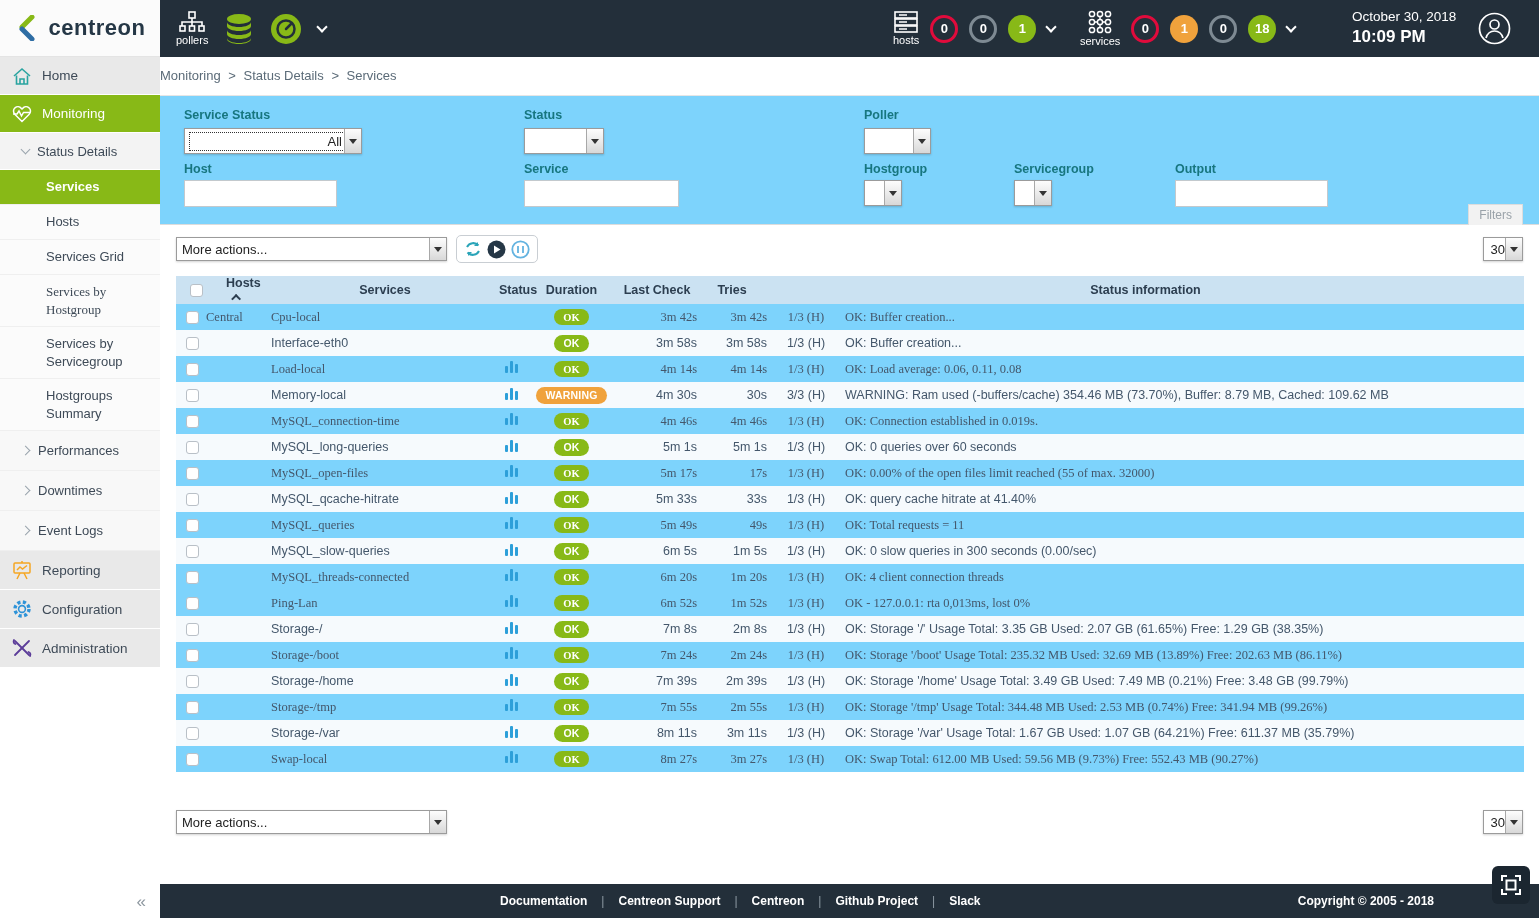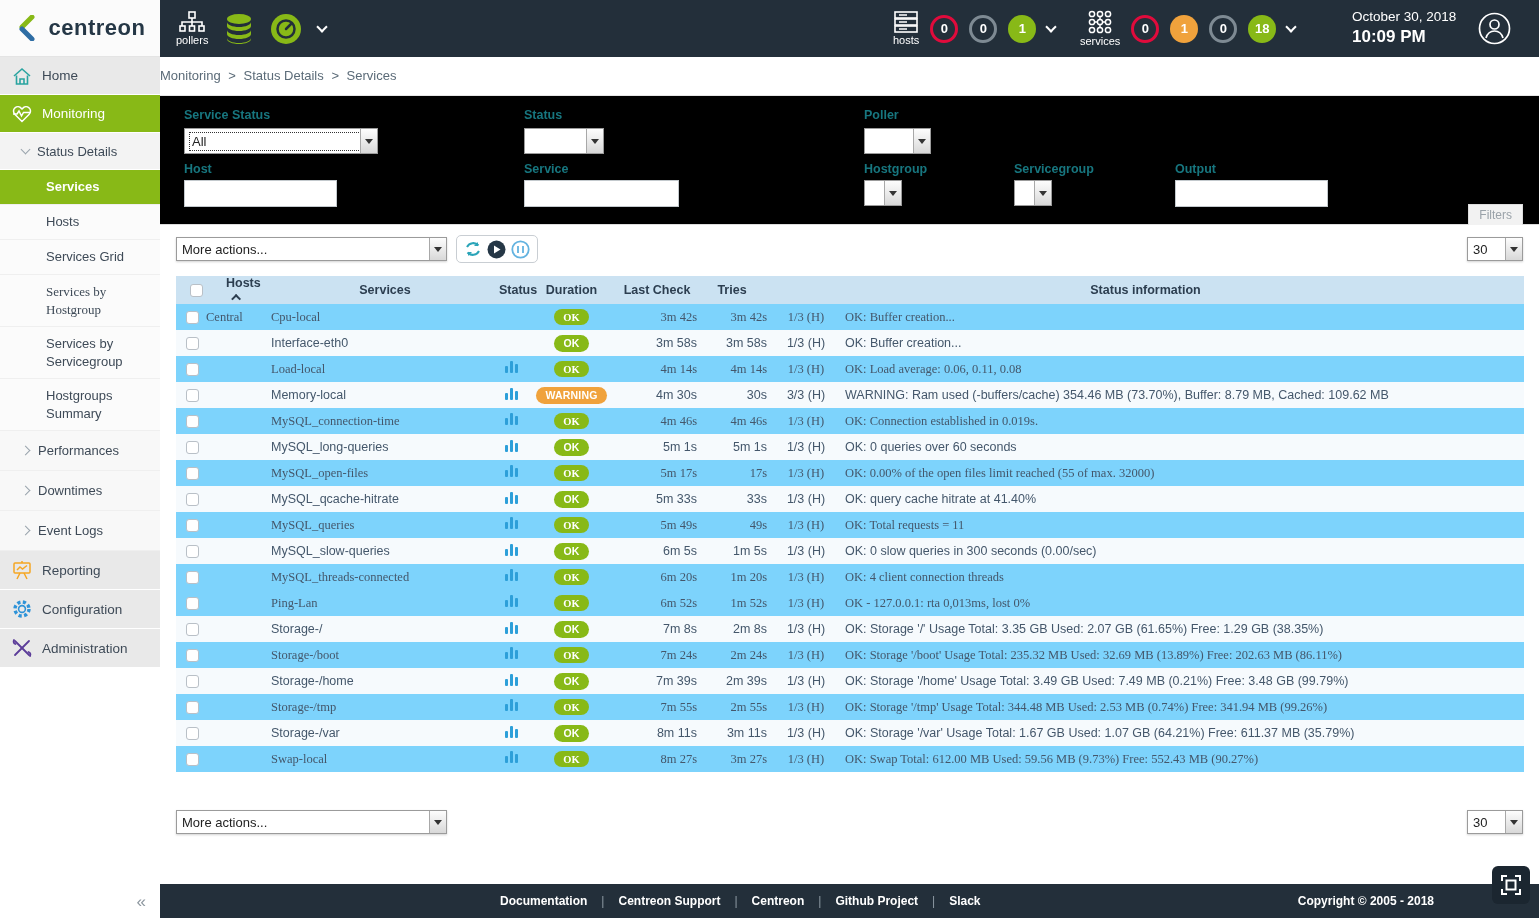--- a/index.html
+++ b/index.html
@@ -34,33 +34,33 @@
   .sub-collapsed { background:#f8f8f8; height:40px; display:flex; align-items:center; gap:9px; padding-left:22px; font-size:13px; color:#3e4a57; border-bottom:1px solid #efefef; cursor:pointer; }
   .chev-r { width:7px; height:7px; border-right:1.5px solid #9aa4ad; border-bottom:1.5px solid #9aa4ad; transform:rotate(-45deg); }
   .chev-d { width:7px; height:7px; border-right:1.5px solid #9aa4ad; border-bottom:1.5px solid #9aa4ad; transform:rotate(45deg); margin-top:-3px; }
   .collapse-btn { position:absolute; bottom:6px; right:14px; font-size:17px; color:#8d979f; cursor:pointer; }
 
   
   .main { position:absolute; left:160px; top:57px; width:1379px; height:827px; background:#fff; }
   .breadcrumb { position:absolute; left:0; top:11px; font-size:13px; color:#5b6b78; }
   .breadcrumb span { margin-right:4px; }
 
-  .filter-panel { position:absolute; left:0; top:38px; width:1379px; height:130px; border-top:1px solid #e6e6e6; border-bottom:1px solid #dcdcdc; background:#000000; }
+  .filter-panel { position:absolute; left:0; top:38px; width:1379px; height:130px; border-top:1px solid #e6e6e6; border-bottom:1px solid #dcdcdc; background:#7dd3fc; }
   .f-label { position:absolute; font-size:12.5px; font-weight:bold; color:#17767f; }
   .f-input { position:absolute; height:27px; border:1px solid #c3c9cd; background:#fff; font-size:13px; padding:0 6px; font-family:inherit; color:#333; }
   .xselect { position:absolute; height:26px; background:#fff; border:1px solid #9b9b9b; display:flex; align-items:center; padding-left:5px; font-size:13px; color:#222; cursor:pointer; box-shadow:0 1px 2px rgba(0,0,0,.18); }
   .xselect .txt { flex:1; }
   .xselect .txt.focus-dotted { outline:1px dotted #333; padding:1px 2px; }
   .xselect .sel-btn { width:17px; align-self:stretch; background:linear-gradient(#fdfdfd,#d8d8d8); border-left:1px solid #a8a8a8; display:flex; align-items:center; justify-content:center; }
   .xselect .sel-btn::after { content:''; border:4px solid transparent; border-top:5px solid #333; margin-top:5px; }
   .filters-tab { position:absolute; right:16px; bottom:-1px; background:#f2f2f2; border:1px solid #ddd; border-bottom:none; color:#9aa2a9; font-size:12px; font-weight:normal; padding:3px 10px; }
 
   .toolbar-row { position:absolute; left:16px; right:16px; height:30px; }
   .icon-btn-group { position:absolute; left:280px; top:-2px; height:28px; border:1px solid #c9ced3; border-radius:5px; background:#fff; display:flex; align-items:center; gap:5px; padding:0 7px; }
-  .pagesize { right:0; left:auto; width:56px; }
+  .pagesize { right:0; left:auto; width:40px;text-align:right; }
 
   
   .svc-table { position:absolute; left:16px; top:219px; width:1348px; border-collapse:collapse; table-layout:fixed; font-size:12.5px; color:#44576b; }
   .svc-table thead th { background:#cbe2f2; color:#2c3e50; font-weight:bold; height:28px; font-size:12.5px; }
   .svc-table td { height:26px; padding:0; white-space:nowrap; overflow:hidden; }
   .svc-table tr.odd { background:#7dd3fc;font-family:Liberation Serif, serif; }
   .svc-table tr.even { background:#f6fafd; }
   th.th-hosts { text-align:left; padding-left:20px; }
   th.th-info { text-align:center; }
   .c-host { padding-left:20px; }
@@ -276,21 +276,21 @@
     <div class="breadcrumb">
       <span>Monitoring</span>
       <span>&gt;</span>
       <span>Status Details</span>
       <span>&gt;</span>
       <span>Services</span>
     </div>
 
     <div class="filter-panel">
       <span class="f-label" style="left:24px; top:12px;">Service Status</span>
-      <div class="xselect" style="left:24px; top:32px; width:194px;">
+      <div class="xselect" style="left:24px; top:32px; width:178px;text-align:right;">
         <span class="txt focus-dotted">All</span>
         <span class="sel-btn"></span>
       </div>
       <span class="f-label" style="left:364px; top:12px;">Status</span>
       <div class="xselect" style="left:364px; top:32px; width:80px;">
         <span class="txt"></span>
         <span class="sel-btn"></span>
       </div>
       <span class="f-label" style="left:704px; top:12px;">Poller</span>
       <div class="xselect" style="left:704px; top:32px; width:67px;">

